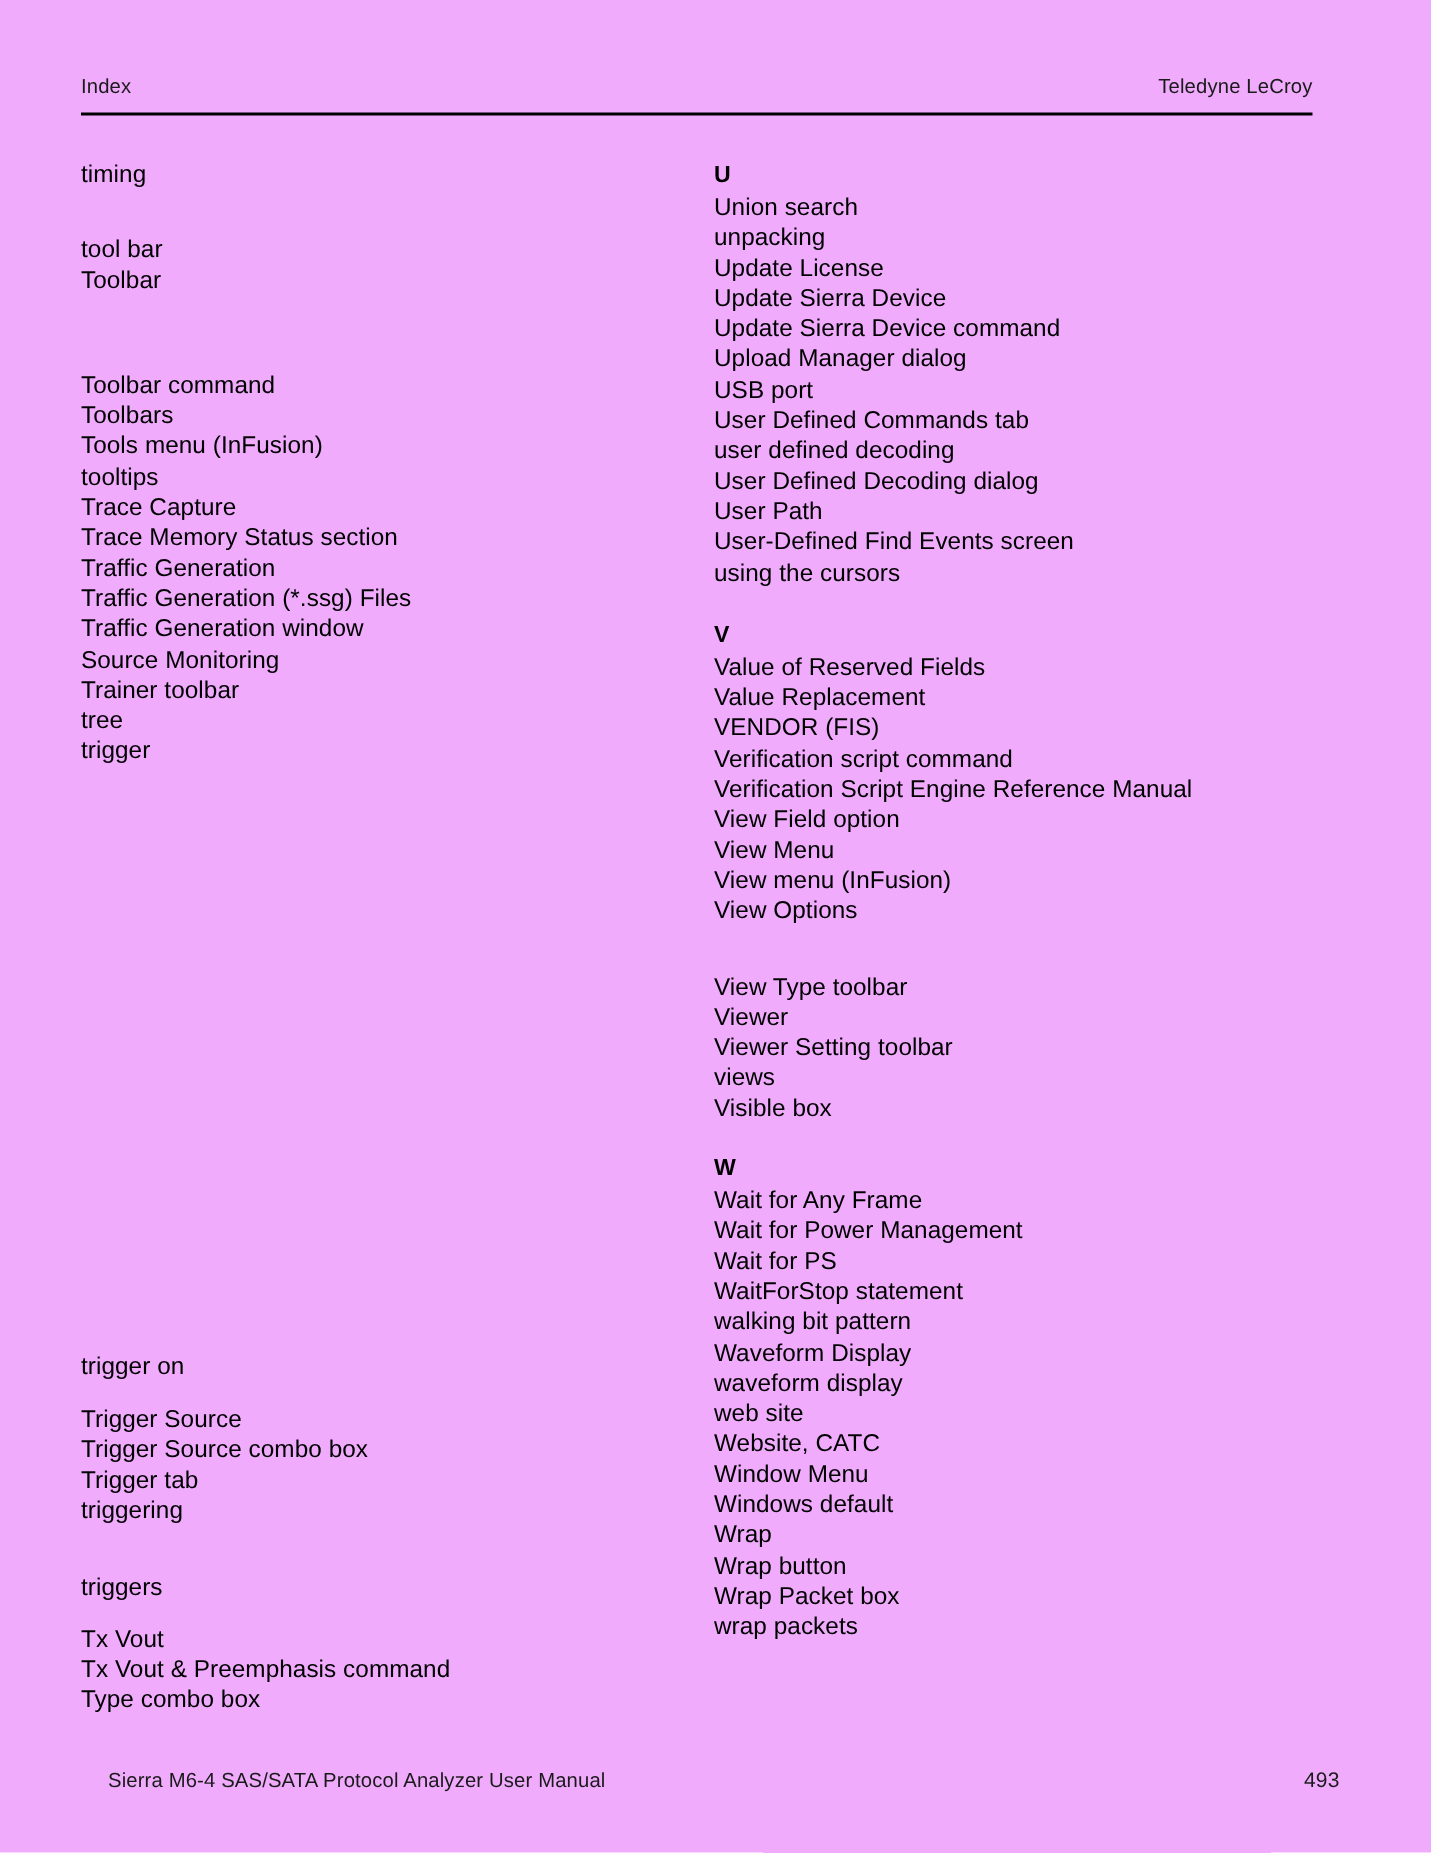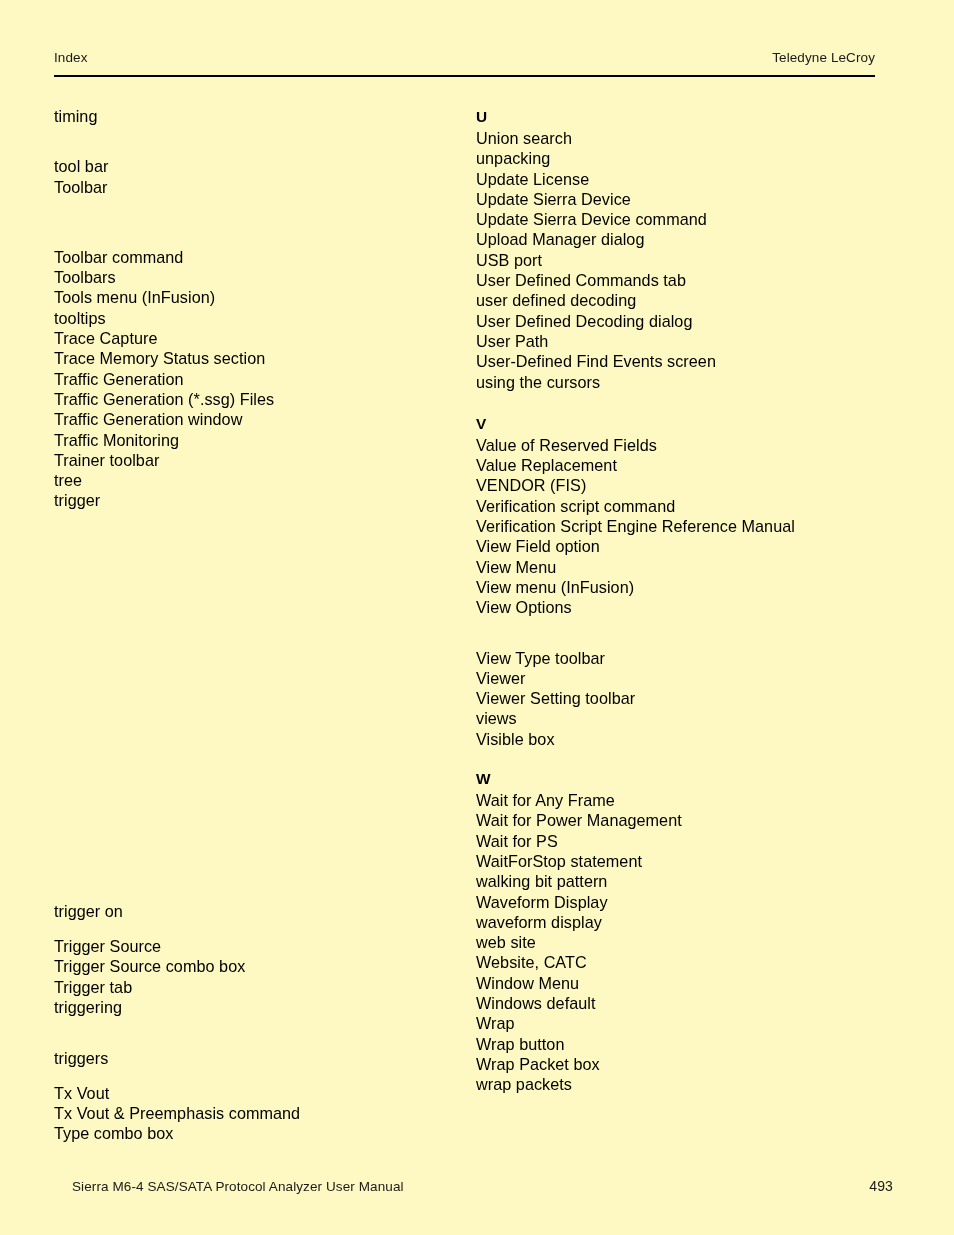--- a/index.html
+++ b/index.html
@@ -9,21 +9,21 @@
   }
   body {
     font-family: "Liberation Sans", sans-serif;
     color: #000000;
     -webkit-font-smoothing: antialiased;
   }
   .page {
     position: relative;
     width: 954px;
     height: 1235px;
-    background: #fef9c3;
+    background: #f0abfc;
     overflow: hidden;
   }
 
   
   .header-row {
     position: absolute;
     left: 54px;
     top: 50px;
     width: 821px;
     display: flex;
@@ -114,21 +114,21 @@
         <div class="gap" style="height: 50px;"></div>
         <div class="entry">Toolbar command</div>
         <div class="entry">Toolbars</div>
         <div class="entry">Tools menu (InFusion)</div>
         <div class="entry">tooltips</div>
         <div class="entry">Trace Capture</div>
         <div class="entry">Trace Memory Status section</div>
         <div class="entry">Traffic Generation</div>
         <div class="entry">Traffic Generation (*.ssg) Files</div>
         <div class="entry">Traffic Generation window</div>
-        <div class="entry">Traffic Monitoring</div>
+        <div class="entry">Source Monitoring</div>
         <div class="entry">Trainer toolbar</div>
         <div class="entry">tree</div>
         <div class="entry">trigger</div>
         <div class="gap" style="height: 390px;"></div>
         <div class="entry">trigger on</div>
         <div class="gap" style="height: 15px;"></div>
         <div class="entry">Trigger Source</div>
         <div class="entry">Trigger Source combo box</div>
         <div class="entry">Trigger tab</div>
         <div class="entry">triggering</div>

